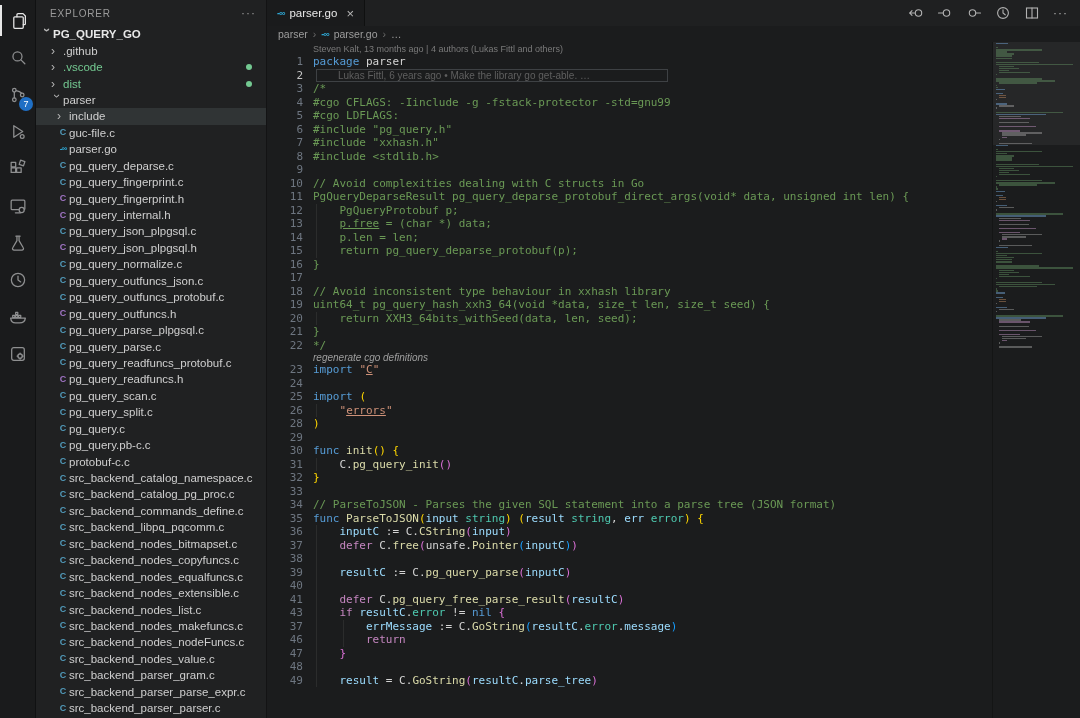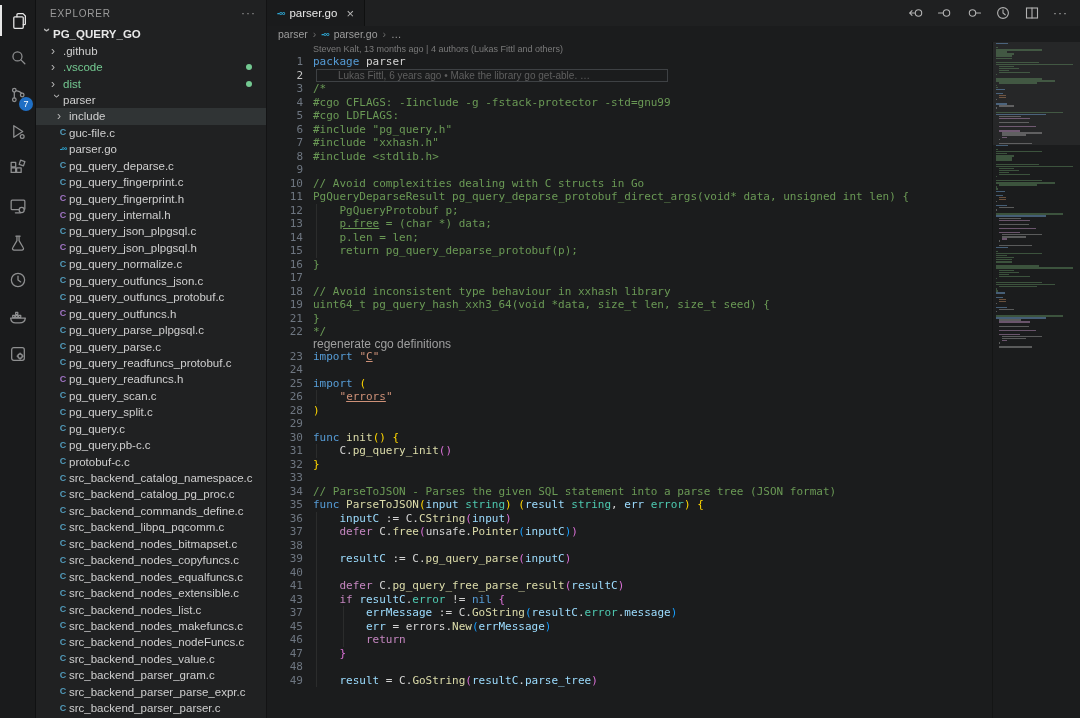--- a/index.html
+++ b/index.html
@@ -41,21 +41,21 @@
   .goglyph{color:#2ea8d5;font-weight:bold;font-size:9px;letter-spacing:-1px;font-style:italic;}
   .ed-actions{margin-left:auto;display:flex;align-items:center;gap:13px;padding-right:12px;}
   .ed-actions svg{stroke:#b2b2b2;fill:none;stroke-width:1.1;stroke-linecap:round;}
   .ed-actions .more{color:#b2b2b2;font-size:12px;letter-spacing:1px;cursor:pointer;}
   .breadcrumb{height:16px;display:flex;align-items:center;gap:5px;padding-left:11px;font-size:10.5px;color:#9d9d9d;flex:none;background:#1b1c1d;}
   .breadcrumb .sep{color:#6a6a6a;}
   .crumb{cursor:pointer;}
   .code-area{position:relative;flex:1;overflow:hidden;}
   #code-lines{position:absolute;left:0;top:0;right:88px;padding-top:2px;overflow:hidden;bottom:0;}
   .blame-row{height:11px;line-height:11px;font-size:9px;color:#7a7a7a;padding-left:46px;font-family:"Liberation Sans",sans-serif;white-space:nowrap;}
-  .lens-row{height:11px;line-height:11px;font-size:12px;color:#9f9f9f;padding-left:46px;white-space:nowrap;cursor:pointer;}
+  .lens-row{height:11px;line-height:11px;font-size:10px;color:#9f9f9f;padding-left:46px;white-space:nowrap;cursor:pointer;font-style:italic;}
   .cl{display:flex;height:13.5px;line-height:13.5px;font-family:"DejaVu Sans Mono",monospace;font-size:11px;}
   .ln{width:36px;flex:none;text-align:right;color:#6e7681;user-select:none;}
   .cl.cur .ln{color:#c6c6c6;}
   .lc{margin-left:10px;flex:1;white-space:pre;position:relative;color:#d4d4d4;overflow:hidden;}
   .guide{position:absolute;top:0;bottom:0;width:1px;background:rgba(255,255,255,.07);}
   .cur-box{position:absolute;left:3px;top:0;height:13.5px;width:352px;border:1px solid #3e4144;display:flex;align-items:center;}
   .cur-blame{padding-left:21px;font-size:10px;color:#5f5f5f;font-family:"Liberation Sans",sans-serif;white-space:nowrap;}
   .t-kw{color:#569cd6}.t-ct{color:#c586c0}.t-st{color:#ce9178}
   .t-su{color:#ce9178;text-decoration:underline}
   .t-co{color:#6a9955}.t-cu{color:#6a9955;text-decoration:underline}
@@ -437,20 +437,24 @@
           </div>
           <div class="cl">
             <span class="ln">18</span>
             <span class="lc"><span class="t-co">// Avoid inconsistent type behaviour in xxhash library</span></span>
           </div>
           <div class="cl">
             <span class="ln">19</span>
             <span class="lc"><span class="t-co">uint64_t pg_query_hash_xxh3_64(void *data, size_t len, size_t seed) {</span></span>
           </div>
           <div class="cl">
+            <span class="ln">20</span>
+            <span class="lc"><span class="guide" style="left: 3px;"></span><span class="t-co">    return XXH3_64bits_withSeed(data, len, seed);</span></span>
+          </div>
+          <div class="cl">
             <span class="ln">21</span>
             <span class="lc"><span class="t-co">}</span></span>
           </div>
           <div class="cl">
             <span class="ln">22</span>
             <span class="lc"><span class="t-co">*/</span></span>
           </div>
           <div class="lens-row">regenerate cgo definitions</div>
           <div class="cl">
             <span class="ln">23</span>
@@ -524,24 +528,20 @@
             <span class="ln">41</span>
             <span class="lc"><span class="guide" style="left: 3px;"></span><span class="t-pl">    </span><span class="t-ct">defer</span><span class="t-pl"> C.</span><span class="t-fn">pg_query_free_parse_result</span><span class="t-b2">(</span><span class="t-va">resultC</span><span class="t-b2">)</span></span>
           </div>
           <div class="cl">
             <span class="ln">43</span>
             <span class="lc"><span class="guide" style="left: 3px;"></span><span class="t-pl">    </span><span class="t-ct">if</span><span class="t-pl"> </span><span class="t-va">resultC</span><span class="t-pl">.</span><span class="t-ty">error</span><span class="t-pl"> != </span><span class="t-kw">nil</span><span class="t-pl"> </span><span class="t-b2">{</span></span>
           </div>
           <div class="cl">
             <span class="ln">37</span>
             <span class="lc"><span class="guide" style="left: 3px;"></span><span class="guide" style="left: 29.5px;"></span><span class="t-pl">        </span><span class="t-va">errMessage</span><span class="t-pl"> := C.</span><span class="t-fn">GoString</span><span class="t-b3">(</span><span class="t-va">resultC</span><span class="t-pl">.</span><span class="t-ty">error</span><span class="t-pl">.</span><span class="t-va">message</span><span class="t-b3">)</span></span>
-          </div>
-          <div class="cl">
-            <span class="ln">45</span>
-            <span class="lc"><span class="guide" style="left: 3px;"></span><span class="guide" style="left: 29.5px;"></span><span class="t-pl">        </span><span class="t-va">err</span><span class="t-pl"> = errors.</span><span class="t-fn">New</span><span class="t-b3">(</span><span class="t-va">errMessage</span><span class="t-b3">)</span></span>
           </div>
           <div class="cl">
             <span class="ln">46</span>
             <span class="lc"><span class="guide" style="left: 3px;"></span><span class="guide" style="left: 29.5px;"></span><span class="t-pl">        </span><span class="t-ct">return</span></span>
           </div>
           <div class="cl">
             <span class="ln">47</span>
             <span class="lc"><span class="guide" style="left: 3px;"></span><span class="t-pl">    </span><span class="t-b2">}</span></span>
           </div>
           <div class="cl">

